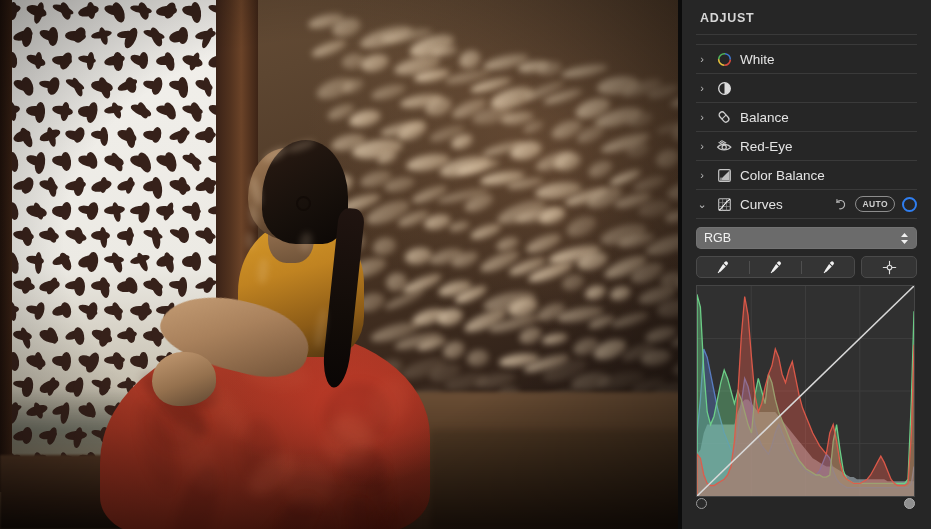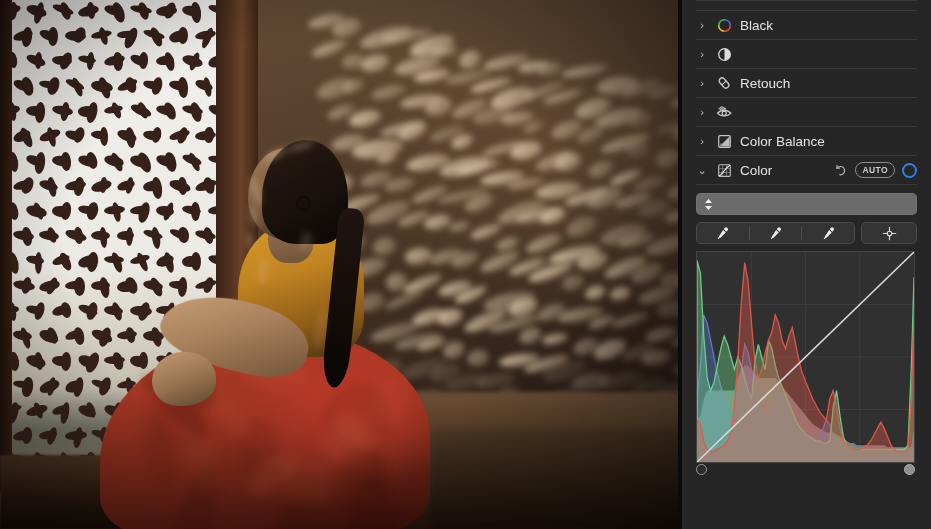--- a/index.html
+++ b/index.html
@@ -913,35 +913,36 @@
           <div class="rimlight" style="left: 316px; top: 308px; width: 10px; height: 40px; transform: rotate(10deg); opacity: 0.22;"></div>
         </div>
 
       <div class="vignette"></div>
     </div>
     <div class="divider-v"></div>
   </div>
 
   <div id="panel">
 
+    <div class="panel-title">ADJUST</div>
     <div class="rule"></div>
     <div style="height:9px"></div>
     <div class="rule"></div>
 
     <div class="row">
       <span class="chev">›</span>
       <span class="row-ico">
         <svg width="15" height="15" viewBox="0 0 16 16">
           <circle cx="8" cy="8" r="6.2" fill="none" stroke="#d94a3e" stroke-width="1.7" stroke-dasharray="9.7 29.1" stroke-dashoffset="0"></circle>
           <circle cx="8" cy="8" r="6.2" fill="none" stroke="#e8c23c" stroke-width="1.7" stroke-dasharray="9.7 29.1" stroke-dashoffset="-9.7"></circle>
           <circle cx="8" cy="8" r="6.2" fill="none" stroke="#4fb55c" stroke-width="1.7" stroke-dasharray="9.7 29.1" stroke-dashoffset="-19.4"></circle>
           <circle cx="8" cy="8" r="6.2" fill="none" stroke="#3d7ad6" stroke-width="1.7" stroke-dasharray="9.7 29.1" stroke-dashoffset="-29.1"></circle>
         </svg>
       </span>
-      <span class="row-label">Black</span>
+      <span class="row-label">White</span>
     </div>
 
     <div class="row">
       <span class="chev">›</span>
       <span class="row-ico">
         <svg width="15" height="15" viewBox="0 0 16 16">
           <circle cx="8" cy="8" r="6.2" fill="none" stroke="#dcdcdc" stroke-width="1.4"></circle>
           <path d="M8 1.8 A6.2 6.2 0 0 1 8 14.2 Z" fill="#dcdcdc"></path>
         </svg>
       </span>
@@ -950,34 +951,35 @@
     <div class="row">
       <span class="chev">›</span>
       <span class="row-ico">
         <svg width="16" height="16" viewBox="0 0 16 16">
           <g transform="rotate(-42 8 8)">
             <rect x="5.1" y="2.2" width="5.8" height="11.6" rx="2.9" fill="none" stroke="#cfcfcf" stroke-width="1.3"></rect>
             <line x1="5.3" y1="8" x2="10.7" y2="8" stroke="#cfcfcf" stroke-width="1.1"></line>
           </g>
         </svg>
       </span>
-      <span class="row-label">Retouch</span>
+      <span class="row-label">Balance</span>
     </div>
 
     <div class="row">
       <span class="chev">›</span>
       <span class="row-ico">
         <svg width="17" height="17" viewBox="0 0 17 17">
           <path d="M1.6 9.2 C4.4 5.3 11.6 5.3 14.9 9.2 C11.6 12.9 4.4 12.9 1.6 9.2 Z" fill="none" stroke="#c9c9c9" stroke-width="1.2"></path>
           <circle cx="8.2" cy="9.2" r="2.1" fill="none" stroke="#c9c9c9" stroke-width="1.2"></circle>
           <line x1="2.6" y1="4.2" x2="7.4" y2="7.1" stroke="#c9c9c9" stroke-width="1.1"></line>
           <line x1="4.0" y1="3.2" x2="8.8" y2="6.1" stroke="#c9c9c9" stroke-width="1.1"></line>
           <line x1="5.4" y1="2.4" x2="10.2" y2="5.3" stroke="#c9c9c9" stroke-width="1.1"></line>
         </svg>
       </span>
+      <span class="row-label">Red-Eye</span>
     </div>
 
     <div class="row">
       <span class="chev">›</span>
       <span class="row-ico">
         <svg width="15" height="15" viewBox="0 0 16 16">
           <rect x="1.8" y="1.8" width="12.4" height="12.4" rx="1.4" fill="none" stroke="#c4c4c4" stroke-width="1.3"></rect>
           <path d="M2.6 13.4 L13.4 2.6 L13.4 13.4 Z" fill="#bdbdbd"></path>
           <rect x="3.3" y="10.2" width="2.1" height="3.0" fill="#8a8a8a"></rect>
         </svg>
@@ -990,36 +992,37 @@
       <span class="row-ico">
         <svg width="15" height="15" viewBox="0 0 16 16">
           <rect x="1.8" y="1.8" width="12.4" height="12.4" rx="1.2" fill="none" stroke="#bfbfbf" stroke-width="1.2"></rect>
           <line x1="6.0" y1="1.8" x2="6.0" y2="14.2" stroke="#8e8e8e" stroke-width="0.8"></line>
           <line x1="10.1" y1="1.8" x2="10.1" y2="14.2" stroke="#8e8e8e" stroke-width="0.8"></line>
           <line x1="1.8" y1="6.0" x2="14.2" y2="6.0" stroke="#8e8e8e" stroke-width="0.8"></line>
           <line x1="1.8" y1="10.1" x2="14.2" y2="10.1" stroke="#8e8e8e" stroke-width="0.8"></line>
           <path d="M2.2 13.8 C6 13 7.5 5.5 13.8 2.3" fill="none" stroke="#ffffff" stroke-width="1.2"></path>
         </svg>
       </span>
-      <span class="row-label">Color</span>
+      <span class="row-label">Curves</span>
       <span class="row-actions">
         <span class="undo-btn">
           <svg width="13" height="13" viewBox="0 0 14 14">
             <path d="M3.2 4.4 L3.2 1.7 M3.2 4.4 L6.0 4.4" fill="none" stroke="#b4b4b4" stroke-width="1.25" stroke-linecap="round"></path>
             <path d="M3.0 4.6 C5.2 1.6 10.4 2.2 11.3 5.9 C12.1 9.4 9.0 12.2 6.0 11.6" fill="none" stroke="#b4b4b4" stroke-width="1.25" stroke-linecap="round"></path>
           </svg>
         </span>
         <span class="auto-pill">AUTO</span>
         <span class="blue-ring"></span>
       </span>
     </div>
 
     <div id="curves-body">
 
       <div class="popup">
+        <span class="lbl">RGB</span>
         <span class="chev-ud">
           <svg width="9" height="13" viewBox="0 0 9 13">
             <path d="M4.5 1 L8 5 L1 5 Z" fill="#f0f0f0"></path>
             <path d="M4.5 12 L8 8 L1 8 Z" fill="#f0f0f0"></path>
           </svg>
         </span>
       </div>
 
       <div class="btnrow">
         <div class="seg">

